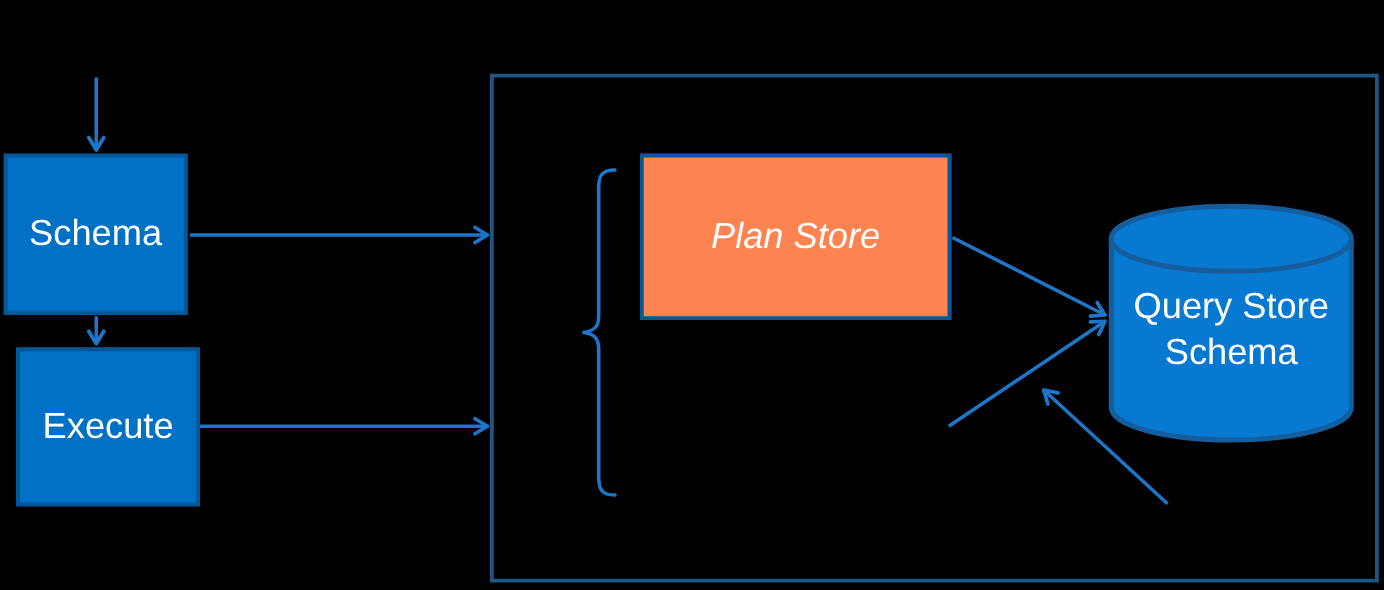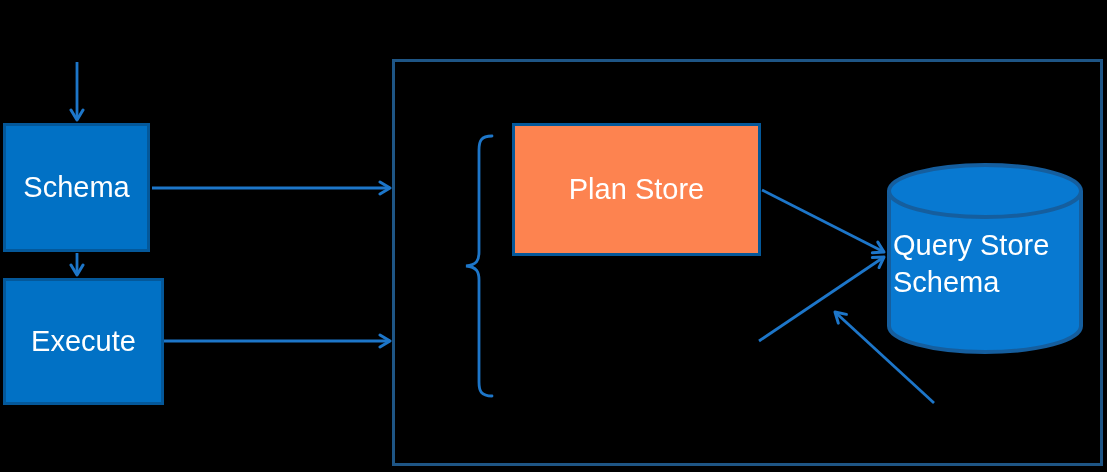--- a/index.html
+++ b/index.html
@@ -25,37 +25,38 @@
   .node{
     position:absolute;
     box-sizing:border-box;
     display:flex;align-items:center;justify-content:center;
     color:var(--text);
     font-size:29px;
     text-align:center;
     border:3px solid var(--box-border);
   }
   .node.blue{background:var(--box-blue);}
-  .node.orange{background:var(--orange);}
+  .node.orange{background:var(--orange);font-style:italic;}
   #compile{left:3px;top:123px;width:147px;height:129px;}
-  #execute{left:3px;top:278px;width:161px;height:127px;}
+  #execute{left:13px;top:278px;width:147px;height:127px;}
   #plan-store{left:512px;top:123px;width:249px;height:133px;}
   #runtime-stats{left:512px;top:276px;width:246px;height:131px;}
   .outer{
     position:absolute;
     box-sizing:border-box;
     left:392px;top:59px;width:711px;height:407px;
     border:3px solid var(--outer-border);
     background:transparent;
   }
   .cyl-label{
     position:absolute;
     left:893px;top:227px;width:184px;
     color:var(--text);
     font-size:29px;line-height:1.26;
+    text-align:center;
   }
 </style>
 </head>
 <body>
 
 <div class="canvas">
 
   <div class="outer"></div>
 
   <svg class="layer" width="1107" height="472" viewBox="0 0 1107 472" xmlns="http://www.w3.org/2000/svg">

